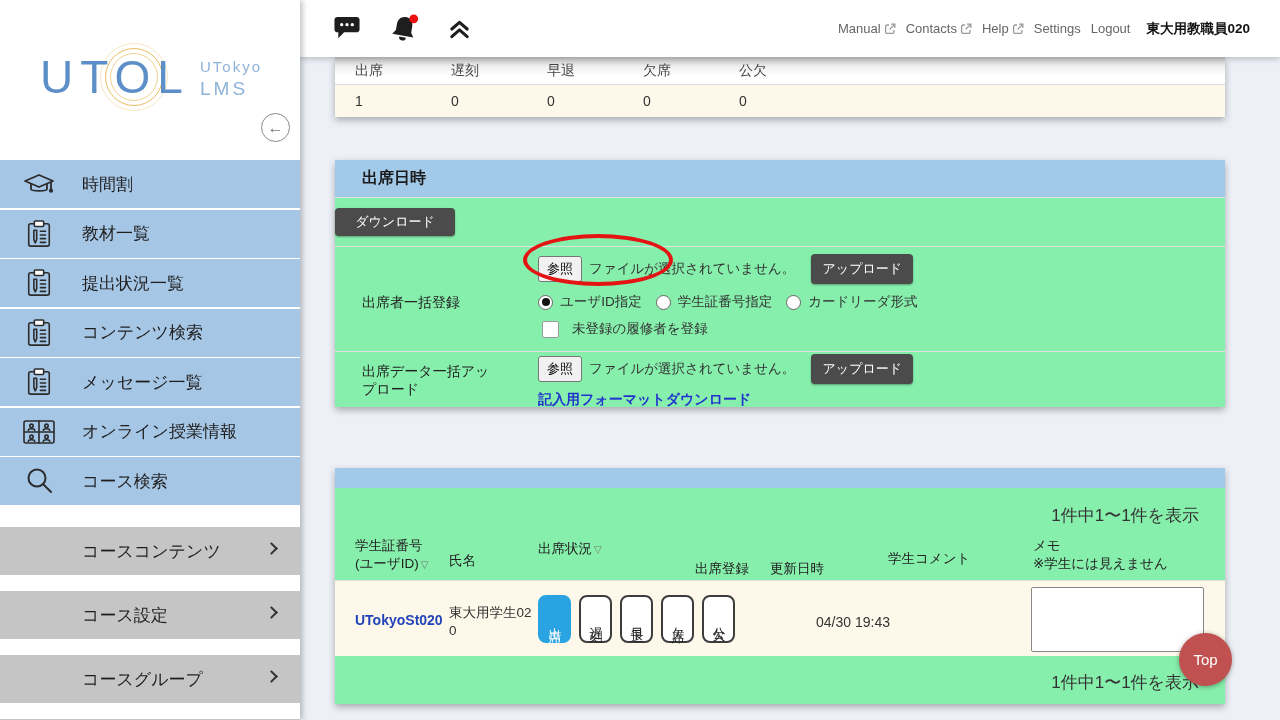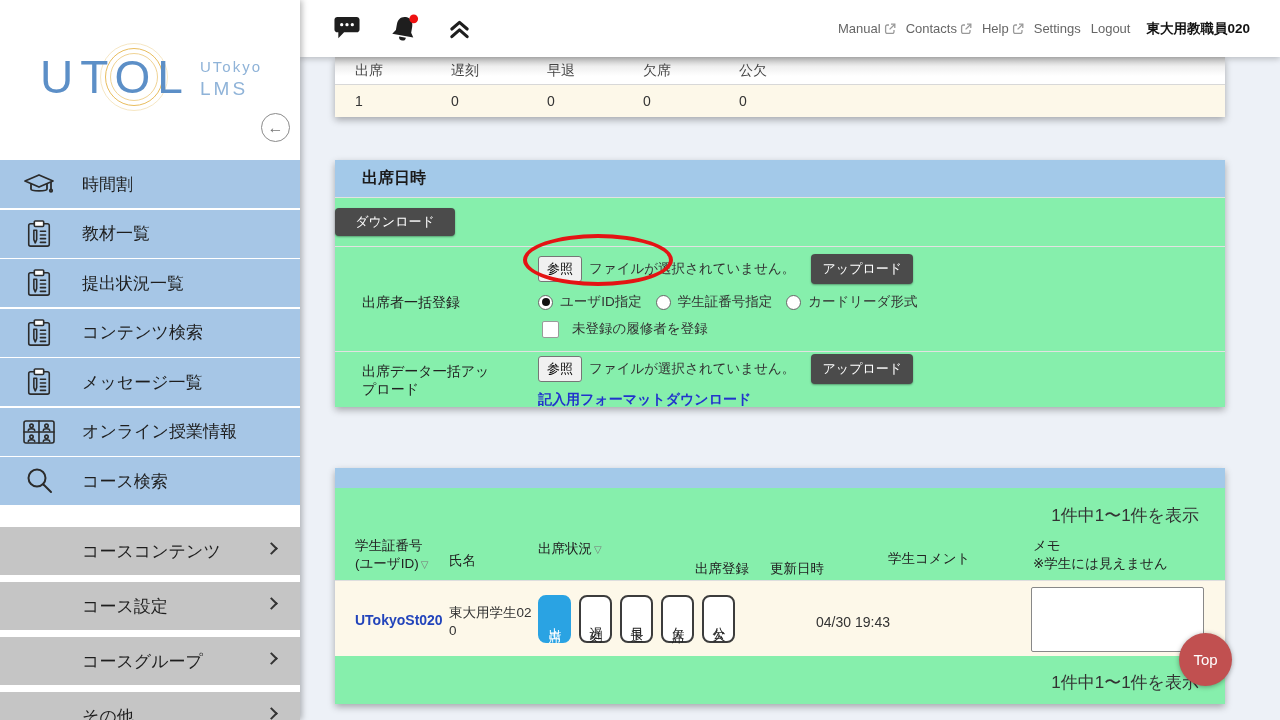--- a/index.html
+++ b/index.html
@@ -23,21 +23,21 @@
   .logo-sub .l2 { font-size:19px; letter-spacing:3px; }
   .collapse-btn { position:absolute; left:261px; top:113px; width:29px; height:29px;
     border-radius:50%; border:1.5px solid #8b8b8b; background:#fff; color:#777;
     font-size:16px; line-height:26px; text-align:center; cursor:pointer; }
   .side-menu { position:absolute; left:0; top:160px; width:300px; }
   .side-item { height:48px; background:#a6c6e6; margin-bottom:1.5px; display:flex;
     align-items:center; padding-left:20px; cursor:pointer; }
   .side-item .icon { width:38px; display:flex; justify-content:center; }
   .side-item .lbl { margin-left:24px; font-size:17px; color:#1e1e1e; }
   .course-menu { position:absolute; left:0; top:527px; width:300px; }
-  .course-item { height:48px; background:#c5c5c5; margin-bottom:7px; display:flex;
+  .course-item { height:48px; background:#c5c5c5; margin-bottom:16px; display:flex;
     align-items:center; padding-left:82px; position:relative; cursor:pointer; }
   .course-item .lbl { font-size:17px; color:#1e1e1e; }
   .chev-right { position:absolute; right:24px; top:17px; width:9px; height:9px;
     border-top:2px solid #333; border-right:2px solid #333; transform:rotate(45deg); }
   
   .topbar { position:absolute; left:300px; top:0; width:980px; height:57px; background:#fff;
     box-shadow:0 2px 6px rgba(0,0,0,.22); z-index:6; display:flex; align-items:center; }
   .tb-icons { display:flex; align-items:center; gap:26px; margin-left:32px; }
   .tb-nav { margin-left:auto; display:flex; align-items:center; gap:10px;
     margin-right:30px; font-size:13px; color:#666; }

